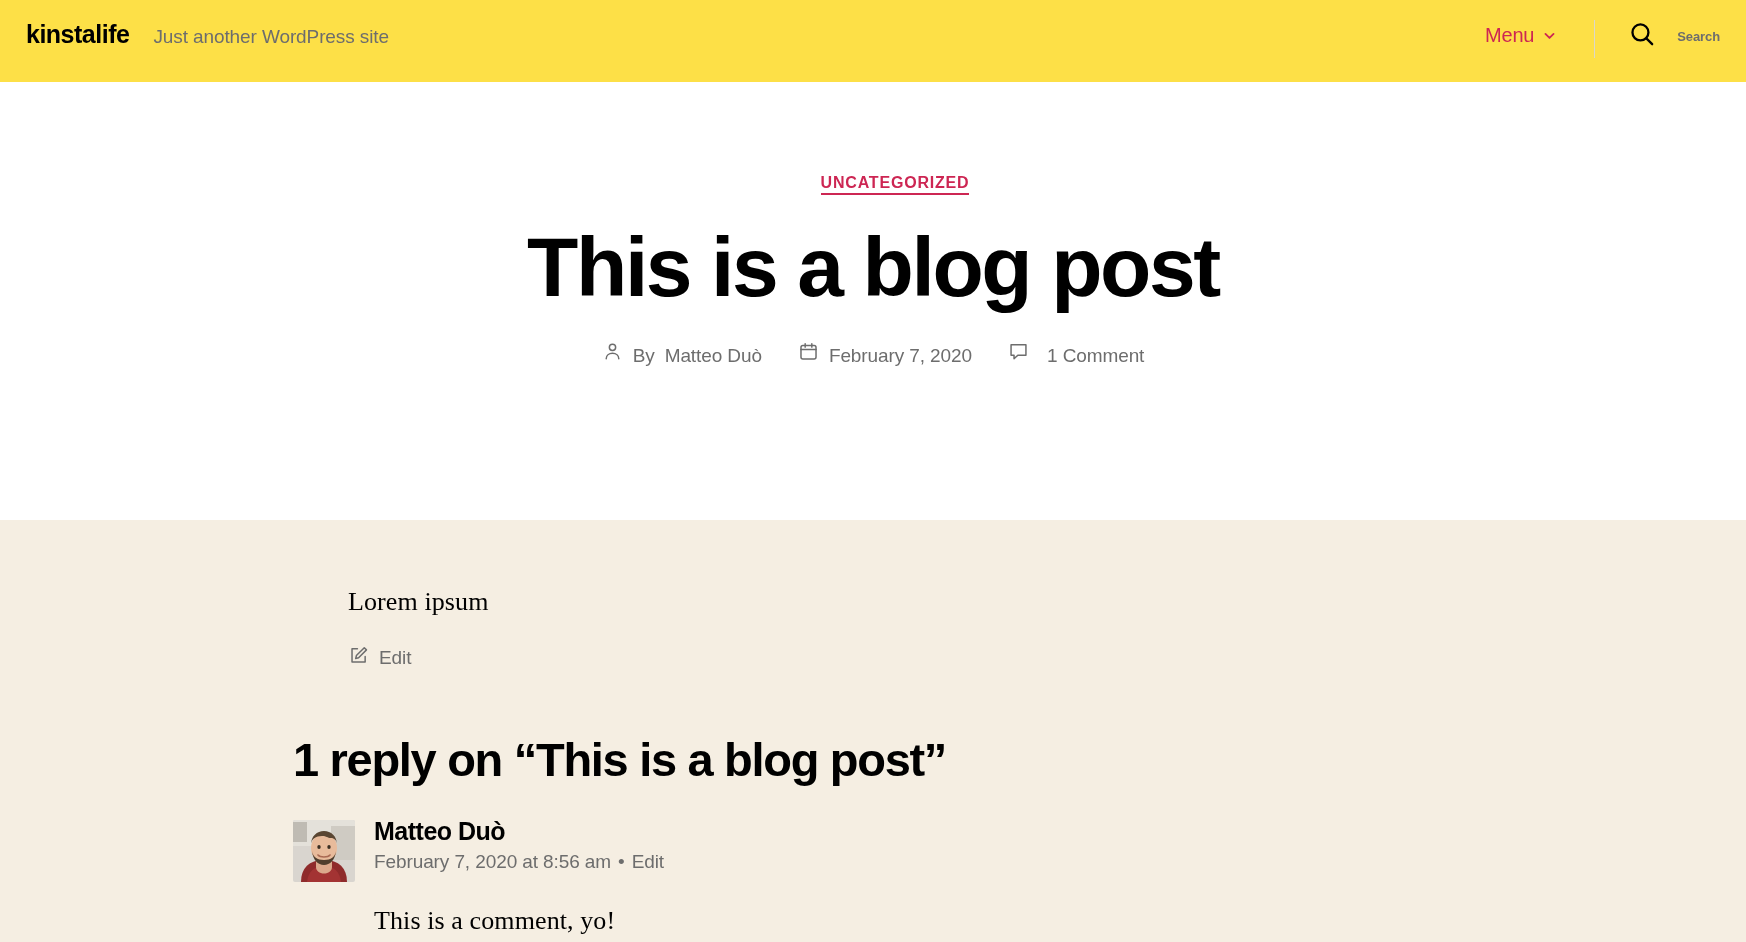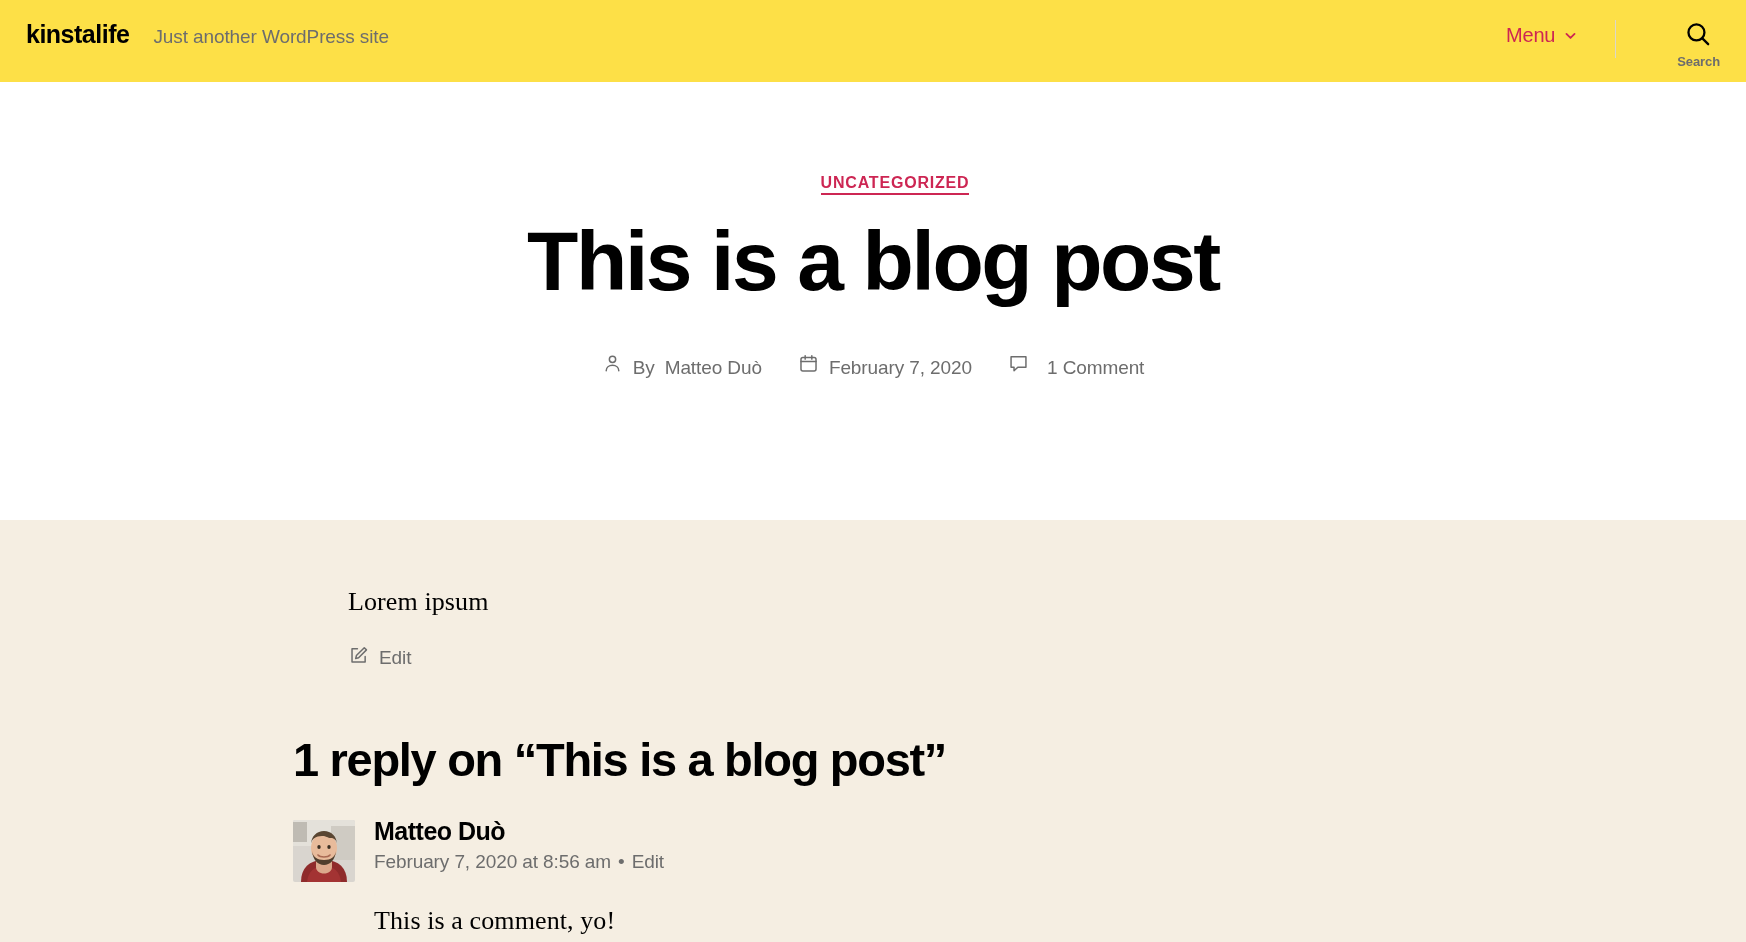--- a/index.html
+++ b/index.html
@@ -76,67 +76,66 @@
 
   .nav-divider {
     width: 1px;
     height: 38px;
     background: #dcd7ca;
     margin: 0 33px 0 38px;
   }
 
   .search-toggle {
     display: flex;
-    flex-direction: column;
-    align-items: center;
-    gap: 2px;
+    flex-direction: row;
+    align-items: center;
+    gap: 20px;
     background: none;
     border: none;
     cursor: pointer;
     font-family: inherit;
     padding: 0;
-    margin-left: 28px;
   }
   .search-toggle .ico { display: block; }
   .search-label {
     font-size: 13px;
     font-weight: 700;
     color: #6d6d6d;
     letter-spacing: -0.1px;
   }
 
   
   .post-header {
     background: #ffffff;
     padding: 92px 0 0 0;
     text-align: center;
     height: 438px;
   }
   .cat-line {
-    margin-bottom: 22px;
+    margin-bottom: 28px;
     padding-left: 44px;
   }
   .cat-link {
     display: inline-block;
     font-size: 16px;
     font-weight: 700;
     letter-spacing: 0.8px;
     text-transform: uppercase;
     color: #cd2653;
     text-decoration: none;
     border-bottom: 2px solid #cd2653;
     padding-bottom: 1px;
   }
   .post-title {
     font-size: 84px;
     font-weight: 700;
     letter-spacing: -2.4px;
     line-height: 1.05;
     color: #000;
-    margin: 0 auto 48px auto;
+    margin: 0 auto 30px auto;
     max-width: 1300px;
   }
   .post-meta {
     display: flex;
     justify-content: center;
     align-items: center;
     gap: 0;
     font-size: 19px;
     color: #6d6d6d;
     letter-spacing: -0.1px;

